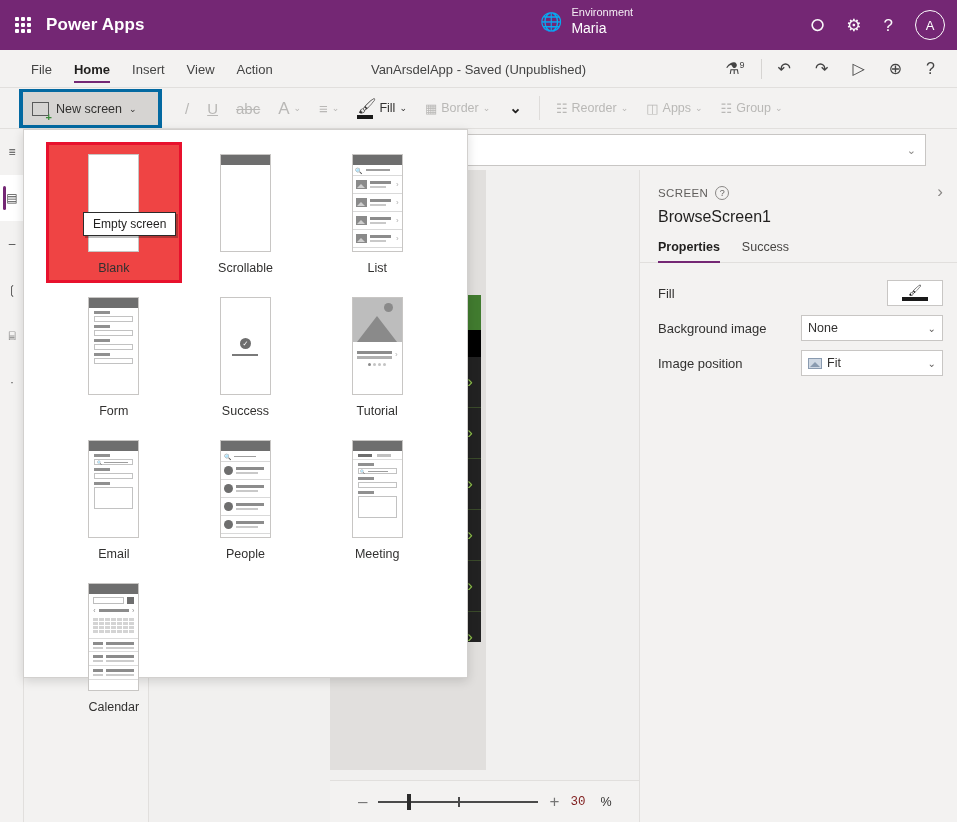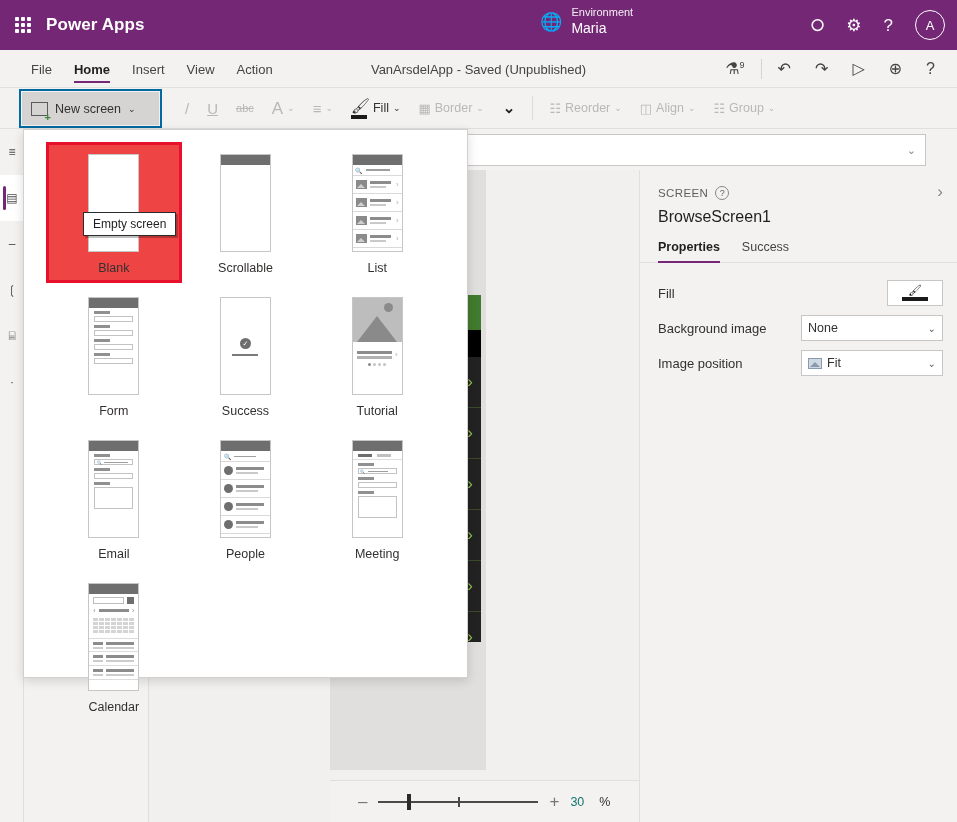--- a/index.html
+++ b/index.html
@@ -60,21 +60,21 @@
   .mr-sep { width: 1px; height: 20px; background: #d6d4d2; margin: 0 4px; }
   .mr-badge { font-size: 9px; vertical-align: super; }
 
   
   .ribbon {
     position: absolute; left: 0; top: 88px; width: 957px; height: 41px;
     background: #f3f2f1; border-bottom: 1px solid #e1dfdd; display: flex; align-items: center;
   }
   .newscreen-wrap {
     position: absolute; left: 19px; top: 1px; width: 143px; height: 39px;
-    border: 2px solid #0369a1; display: flex; align-items: center; justify-content: center;
+    border: 4px solid #0369a1; display: flex; align-items: center; justify-content: center;
   }
   .newscreen {
     width: 137px; height: 33px; background: #d6d4d2; display: flex; align-items: center;
     gap: 7px; padding-left: 9px; cursor: pointer; font-size: 12.5px; color: #323130;
   }
   .ns-icon { position: relative; width: 17px; height: 14px; border: 1.4px solid #5a5a5a; }
   .ns-icon::after {
     content: "+"; position: absolute; right: -4px; bottom: -8px; font-size: 11px; color: #3a8a3a; font-weight: bold;
   }
   .rib-group { display: flex; align-items: center; }
@@ -152,21 +152,21 @@
   
   .zoombar {
     position: absolute; left: 330px; right: 318px; bottom: 0; height: 42px;
     background: #f3f2f1; border-top: 1px solid #e1dfdd;
     display: flex; align-items: center; gap: 11px; padding-left: 28px;
   }
   .zoom-minus, .zoom-plus { font-size: 17px; color: #757575; cursor: pointer; line-height: 1; user-select: none; }
   .zoom-track { position: relative; width: 160px; height: 2px; background: #4a4a4a; cursor: pointer; }
   .zoom-tick { position: absolute; left: 50%; top: -4px; width: 2px; height: 10px; background: #4a4a4a; }
   .zoom-thumb { position: absolute; left: 18%; top: -7px; width: 4px; height: 16px; background: #2b2b2b; }
-  .zoom-val { font-size: 12.5px; color: #0f766e; }
+  .zoom-val { font-size: 12.5px; color: #7f1d1d; font-family: Liberation Mono, monospace; }
   .zoom-pct { font-size: 12.5px; color: #323130; margin-left: 4px; }
 
   
   .rightpanel {
     position: absolute; right: 0; top: 170px; width: 318px; bottom: 0;
     background: #f3f2f1; border-left: 1px solid #e1dfdd;
   }
   .rp-head { padding: 16px 18px 0; position: relative; }
   .rp-kind { font-size: 11.5px; color: #605e5c; letter-spacing: .4px; display: flex; align-items: center; gap: 7px; }
   .help-circle {
@@ -366,21 +366,21 @@
     </div>
 
     <div class="rib-group" style="margin-left:176px">
       <span class="rib-btn">
           <span class="rib-ico">/</span>
         </span>
       <span class="rib-btn">
           <span class="rib-ico" style="text-decoration:underline">U</span>
         </span>
       <span class="rib-btn">
-          <span class="rib-ico" style="font-size:11px;text-decoration:line-through">abc</span>
+          <span class="rib-ico" style="font-size:15px;text-decoration:line-through">abc</span>
         </span>
       <span class="rib-btn">
         <span class="rib-ico" style="font-size:17px">A</span>
         <span class="chev">⌄</span>
       </span>
       <span class="rib-btn">
         <span class="rib-ico">≡</span>
         <span class="chev">⌄</span>
       </span>
       <span class="rib-btn enabled">
@@ -397,21 +397,21 @@
       </span>
       <span class="bigchev">⌄</span>
       <span class="rib-sep"></span>
       <span class="rib-btn">
         <span class="rib-ico" style="font-size:13px">☷</span>
         <span>Reorder</span>
         <span class="chev">⌄</span>
       </span>
       <span class="rib-btn">
         <span class="rib-ico" style="font-size:13px">◫</span>
-        <span>Align</span>
+        <span>Apps</span>
         <span class="chev">⌄</span>
       </span>
       <span class="rib-btn">
         <span class="rib-ico" style="font-size:13px">☷</span>
         <span>Group</span>
         <span class="chev">⌄</span>
       </span>
     </div>
   </div>
 

